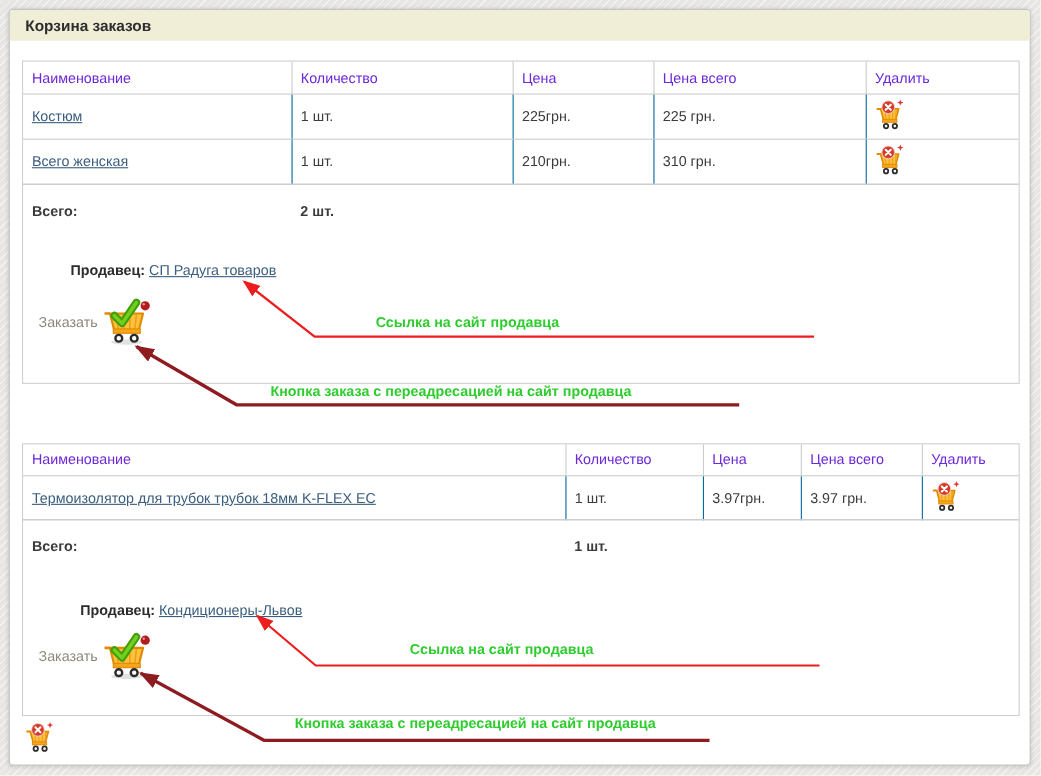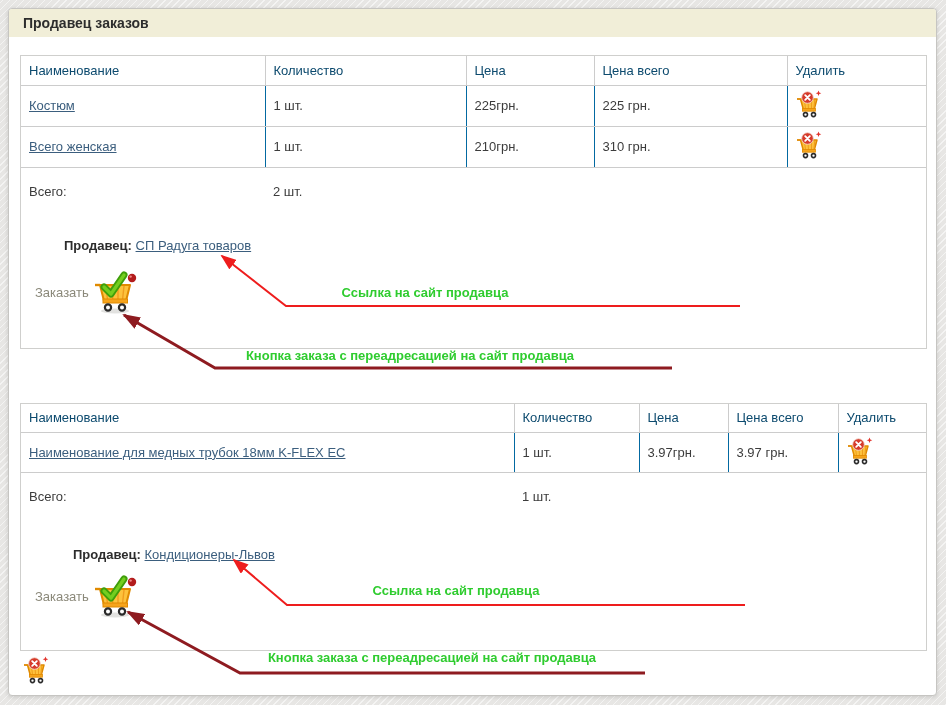--- a/index.html
+++ b/index.html
@@ -26,34 +26,34 @@
     font-size:14px;font-weight:bold;color:#2d2d2d;
   }
   .panel{
     position:absolute;left:11px;width:907px;background:#fff;
     border:1px solid #cfcfcd;
   }
   .panel1{top:46px;height:294px;}
   .panel2{top:394px;height:248px;}
   table{width:100%;border-collapse:collapse;table-layout:fixed;font-size:13px;color:#3c3c3c;}
   th{
-    text-align:left;font-weight:normal;color:#0c4a6e;height:29px;
+    text-align:left;font-weight:normal;color:#6d28d9;height:29px;
     padding:0 8px;border-bottom:1px solid #ccc;border-right:1px solid #ccc;
     white-space:nowrap;overflow:hidden;
   }
   .panel2 th{height:28px;}
   th:last-child{border-right:none;}
   tbody td{
     height:41px;padding:0 8px;vertical-align:middle;
     border-bottom:1px solid #ccc;border-right:1px solid #0369a1;
     white-space:nowrap;overflow:hidden;
   }
   .panel2 tbody td{height:40px;}
   tbody td:last-child{border-right:none;}
-  tfoot td{height:28px;padding:16px 8px;vertical-align:middle;border:none;}
+  tfoot td{height:28px;padding:16px 8px;vertical-align:middle;border:none;font-weight:bold;}
   a.item-link,a.seller-link{color:#3b5e7e;text-decoration:underline;cursor:pointer;}
   .del-btn{display:inline-block;cursor:pointer;line-height:0;}
   .seller{position:absolute;left:12px;font-size:13px;white-space:nowrap;}
   .panel1 .seller{top:182px;padding-left:31px;}
   .panel2 .seller{top:143px;padding-left:40px;}
   .seller-label{font-weight:bold;color:#2c2c2c;}
   .order-btn{
     position:absolute;left:14px;display:flex;align-items:center;gap:3px;
     cursor:pointer;background:none;border:none;
   }
@@ -105,21 +105,21 @@
       <polyline points="12,17 19,24 32,5" stroke="#3f9e0a" stroke-width="7" fill="none" stroke-linecap="round" stroke-linejoin="round"></polyline>
       <polyline points="12,17 19,24 32,5" stroke="#74ce1f" stroke-width="3.2" fill="none" stroke-linecap="round" stroke-linejoin="round"></polyline>
       <circle cx="40" cy="8" r="4.2" fill="#b31c1c"></circle>
       <circle cx="38.6" cy="6.6" r="1.2" fill="#e88"></circle>
     </symbol>
   </defs>
 </svg>
 
 <div class="page">
   <div class="container">
-    <div class="titlebar">Продавец заказов</div>
+    <div class="titlebar">Корзина заказов</div>
 
     <section class="panel panel1">
       <table>
         <colgroup>
             <col style="width:244px">
             <col style="width:201px">
             <col style="width:128px">
             <col style="width:193px">
             <col>
           </colgroup>
@@ -191,21 +191,21 @@
           <tr>
             <th>Наименование</th>
             <th>Количество</th>
             <th>Цена</th>
             <th>Цена всего</th>
             <th>Удалить</th>
           </tr>
         </thead>
         <tbody>
           <tr>
-            <td><a class="item-link">Наименование для медных трубок 18мм K-FLEX EC</a></td>
+            <td><a class="item-link">Термоизолятор для трубок трубок 18мм K-FLEX EC</a></td>
             <td>1 шт.</td>
             <td>3.97грн.</td>
             <td>3.97 грн.</td>
             <td>
               <span class="del-btn"><svg width="26" height="28">
                     <use href="#sym-cart-del"></use>
                   </svg></span>
             </td>
           </tr>
         </tbody>

